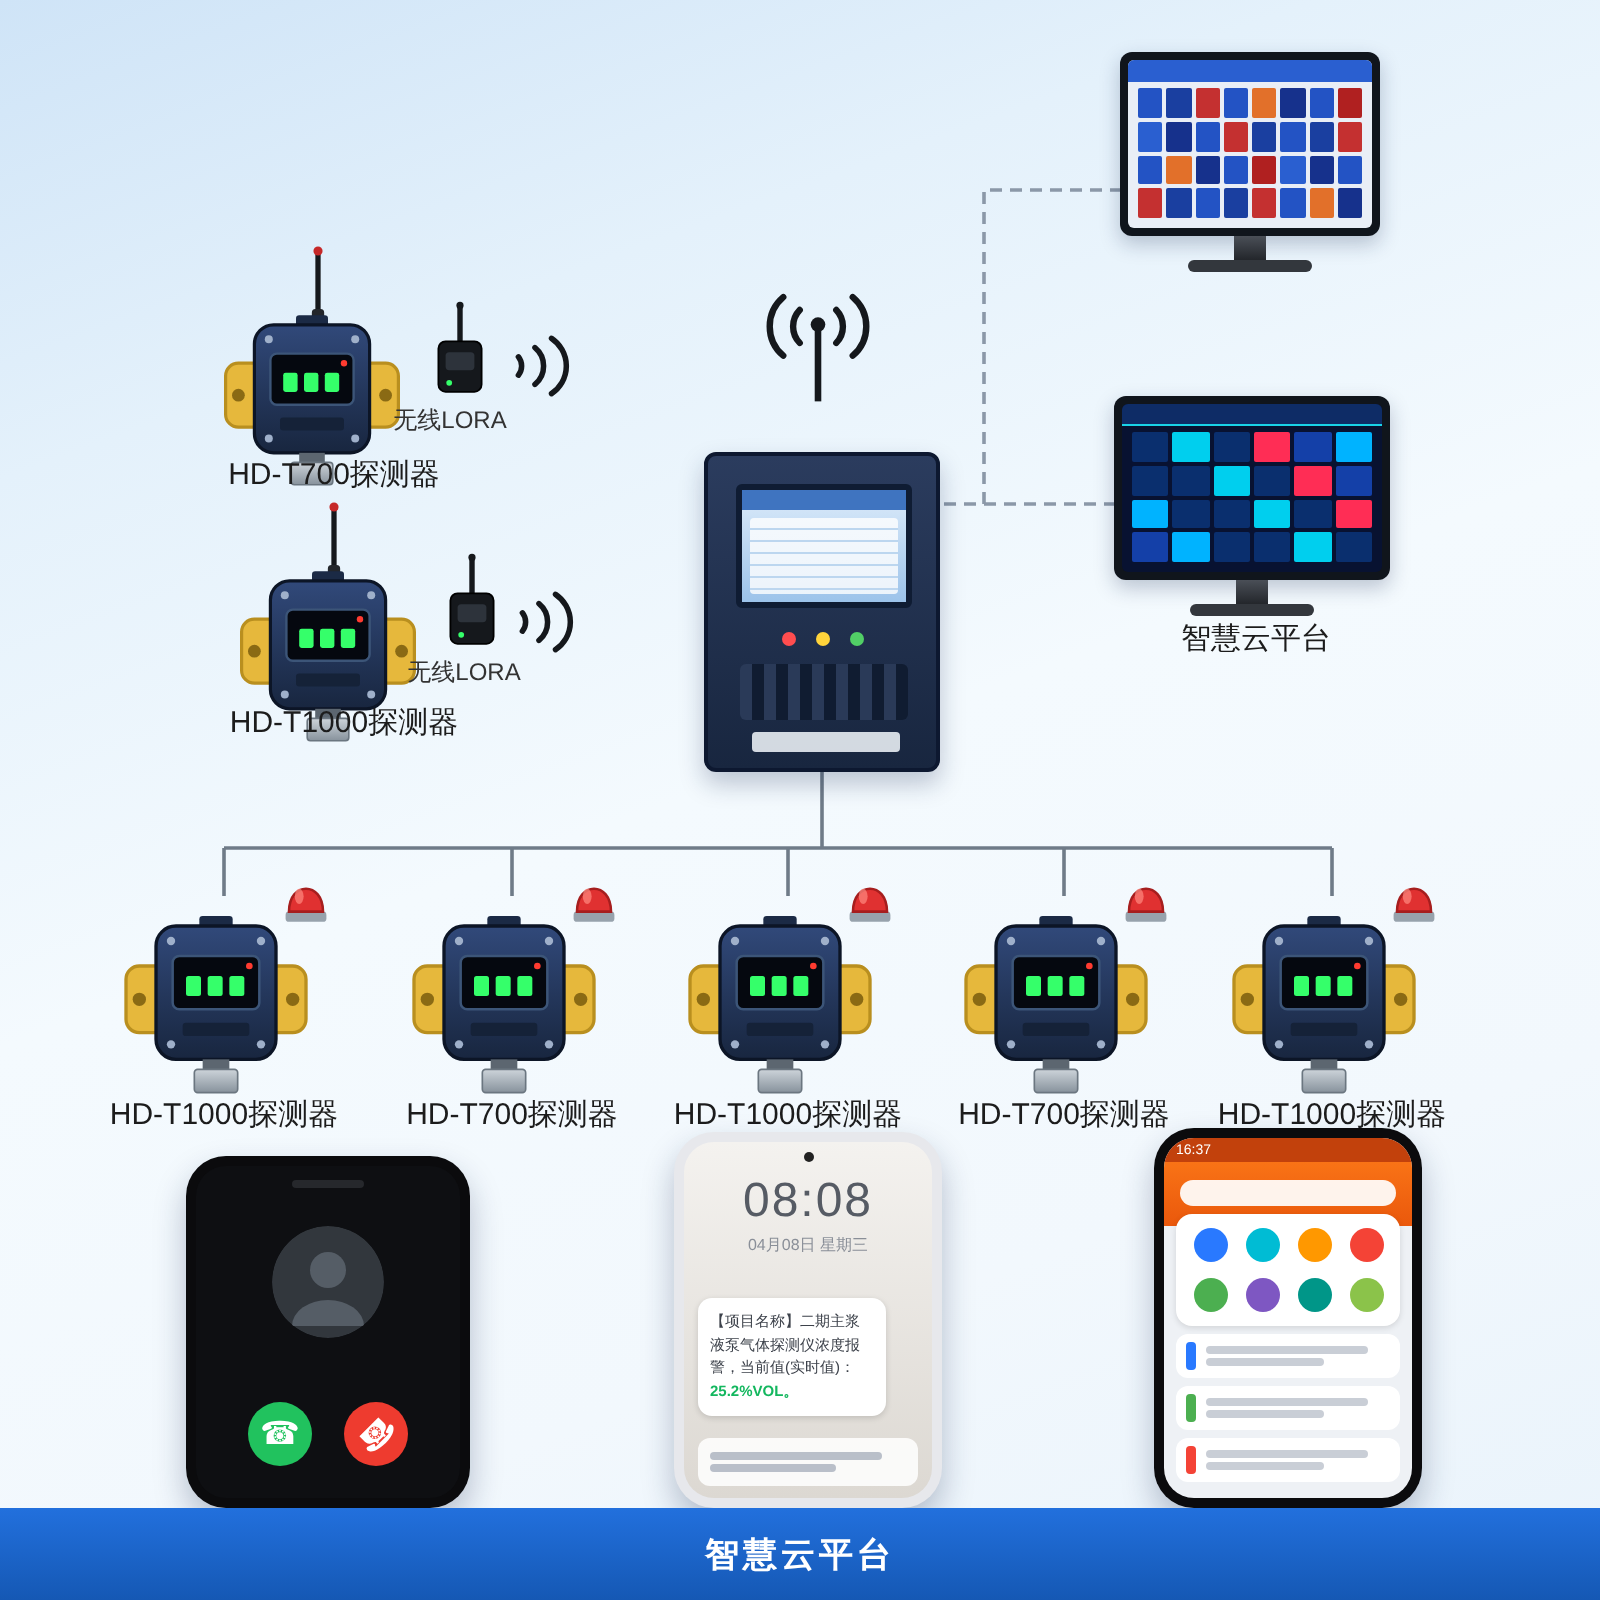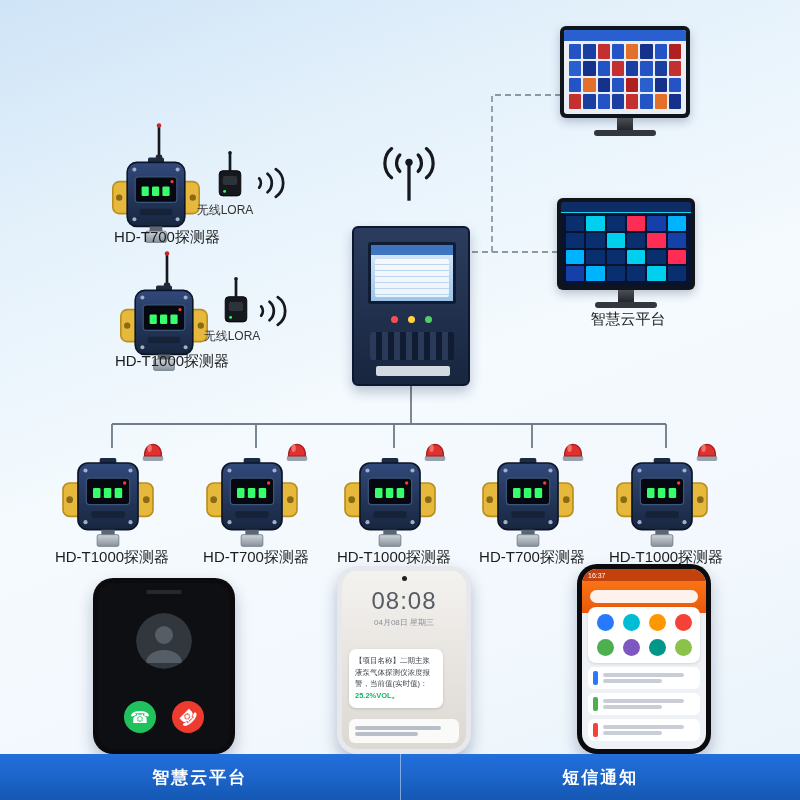--- a/index.html
+++ b/index.html
@@ -414,18 +414,15 @@
             </div>
         </div>
       </div>
     </div>
   </div>
 
   <div class="footer">
     <div class="f-item">
       <span>智慧云平台</span>
     </div>
-    <div class="f-item">
-      <span>短信通知</span>
-    </div>
   </div>
 
 </div>
 
 </body></html>

